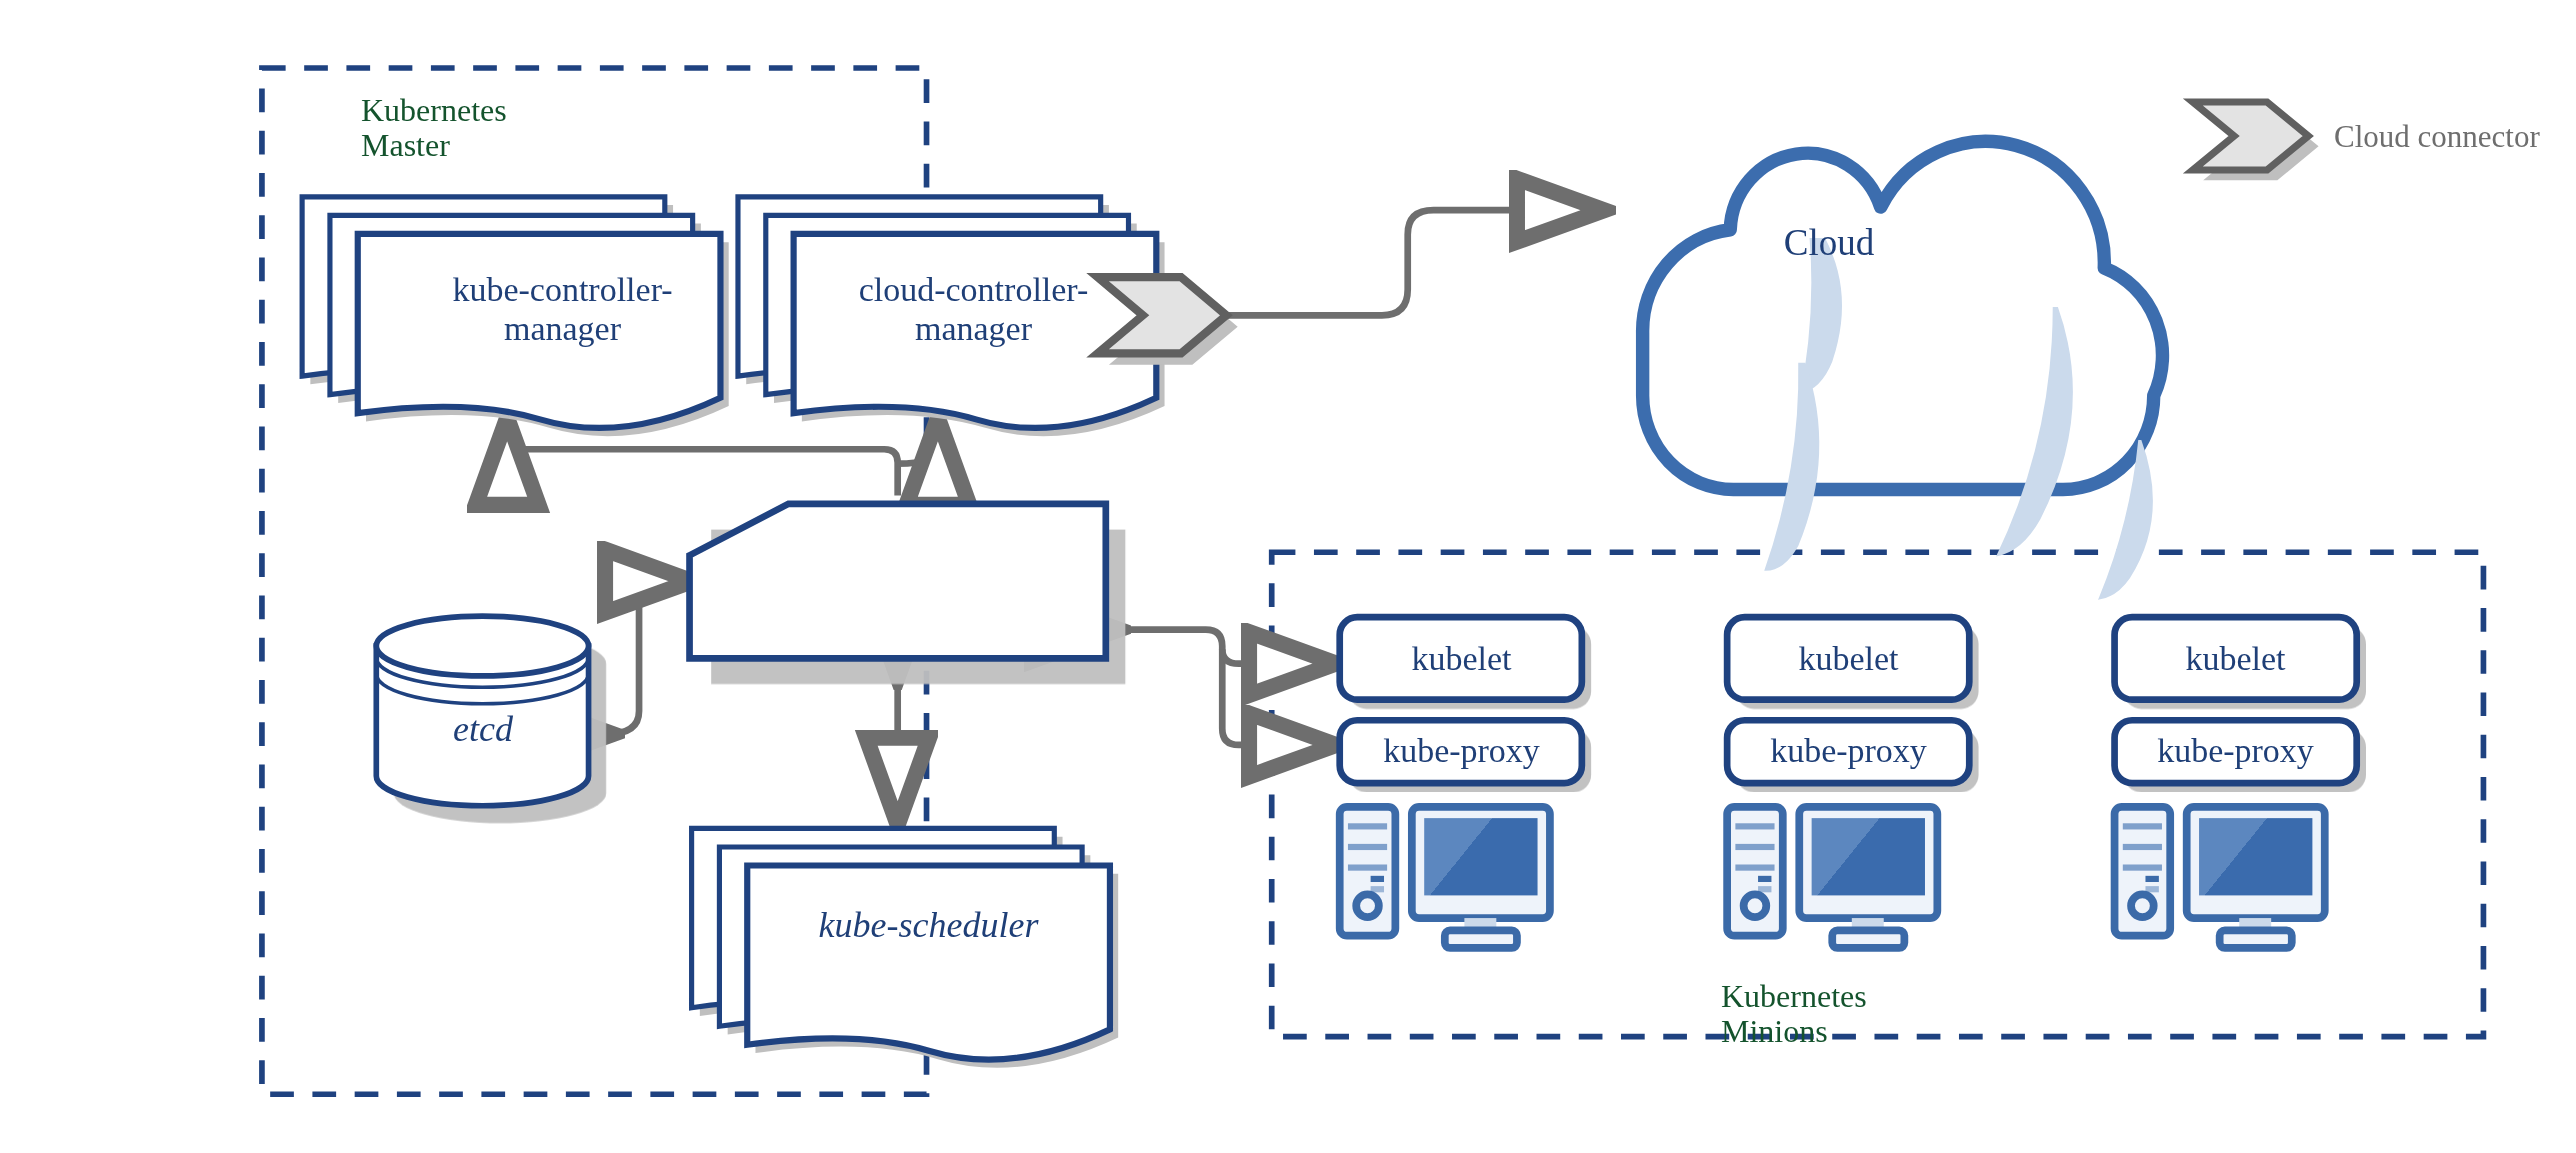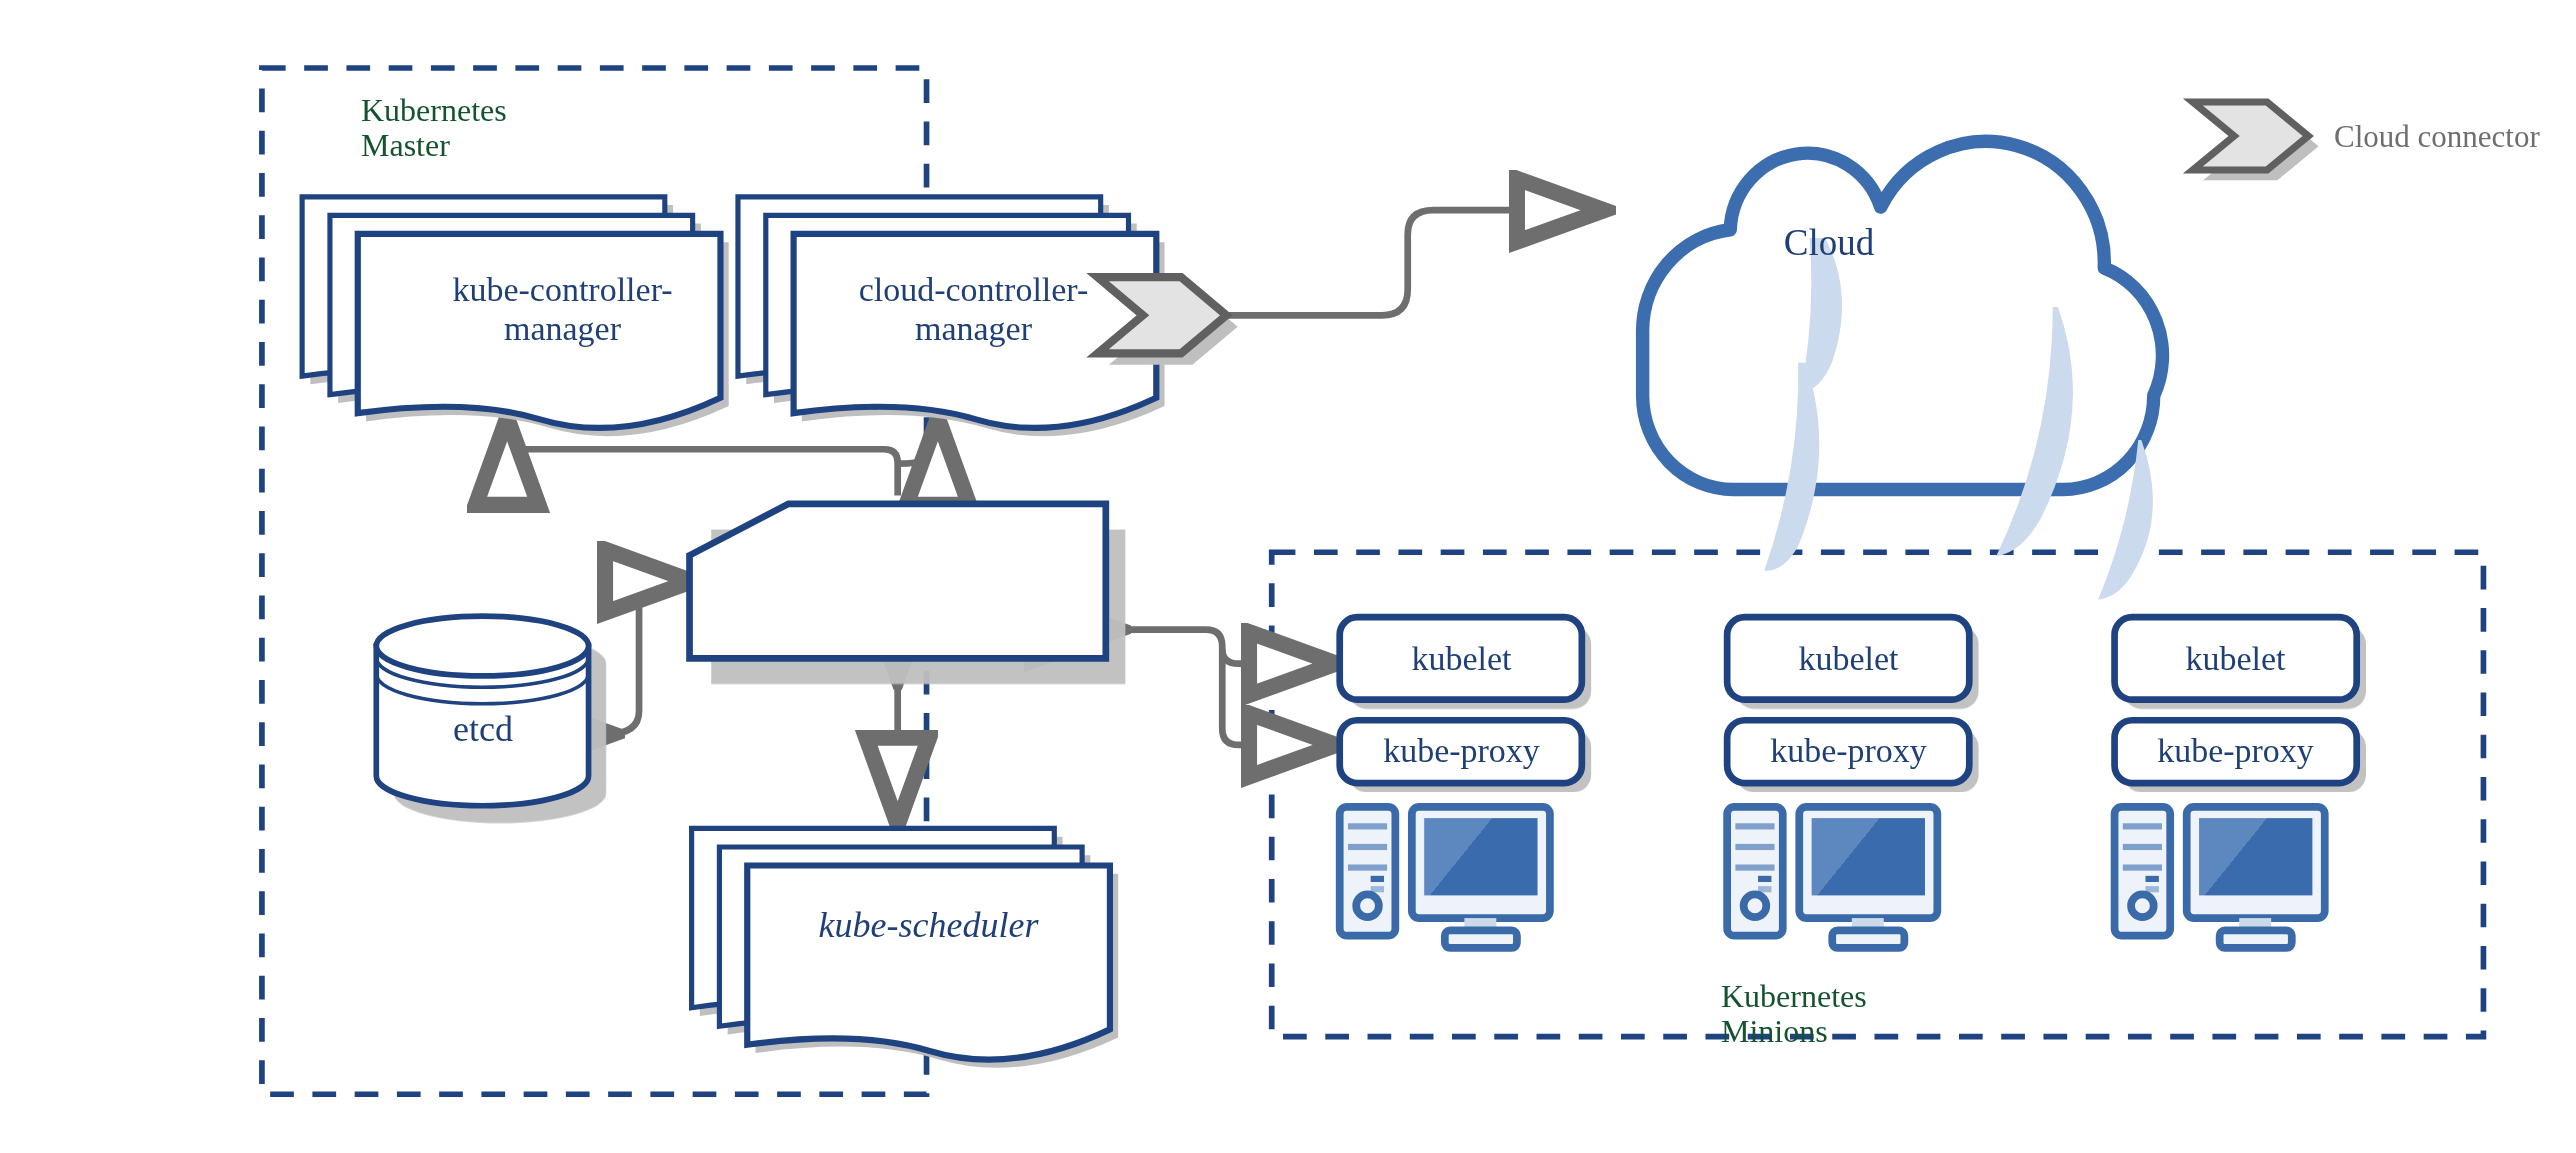--- a/index.html
+++ b/index.html
@@ -226,21 +226,21 @@
   <div class="grp-label" style="left:1721px;top:979px;width:319px;">Kubernetes
 Minions</div>
 
   <div class="node-label" style="left:361px;top:258px;width:355px;height:103px;font-size:34px;margin-left:24px;">kube-controller-
 manager</div>
 
   <div class="node-label" style="left:796px;top:258px;width:355px;height:103px;font-size:34px;">cloud-controller-
 manager</div>
 
 
-  <div class="node-label" style="left:379px;top:701px;width:208px;height:57px;font-size:36px;">etcd</div>
+  <div class="node-label" style="left:379px;top:701px;width:208px;height:57px;font-size:36px;font-style:italic;">etcd</div>
 
   <div class="node-label" style="left:750px;top:894px;width:357px;height:62px;font-size:36px;font-style:italic;">kube-scheduler</div>
 
   <div class="node-label" style="left:1726px;top:214px;width:206px;height:57px;font-size:37px;">Cloud</div>
 
   <div class="node-label" style="left:1343px;top:630px;width:237px;height:58px;font-size:34px;">kubelet</div>
   <div class="node-label" style="left:1343px;top:722px;width:237px;height:59px;font-size:34px;">kube-proxy</div>
 
   <div class="node-label" style="left:1730px;top:630px;width:237px;height:58px;font-size:34px;">kubelet</div>
   <div class="node-label" style="left:1730px;top:722px;width:237px;height:59px;font-size:34px;">kube-proxy</div>

